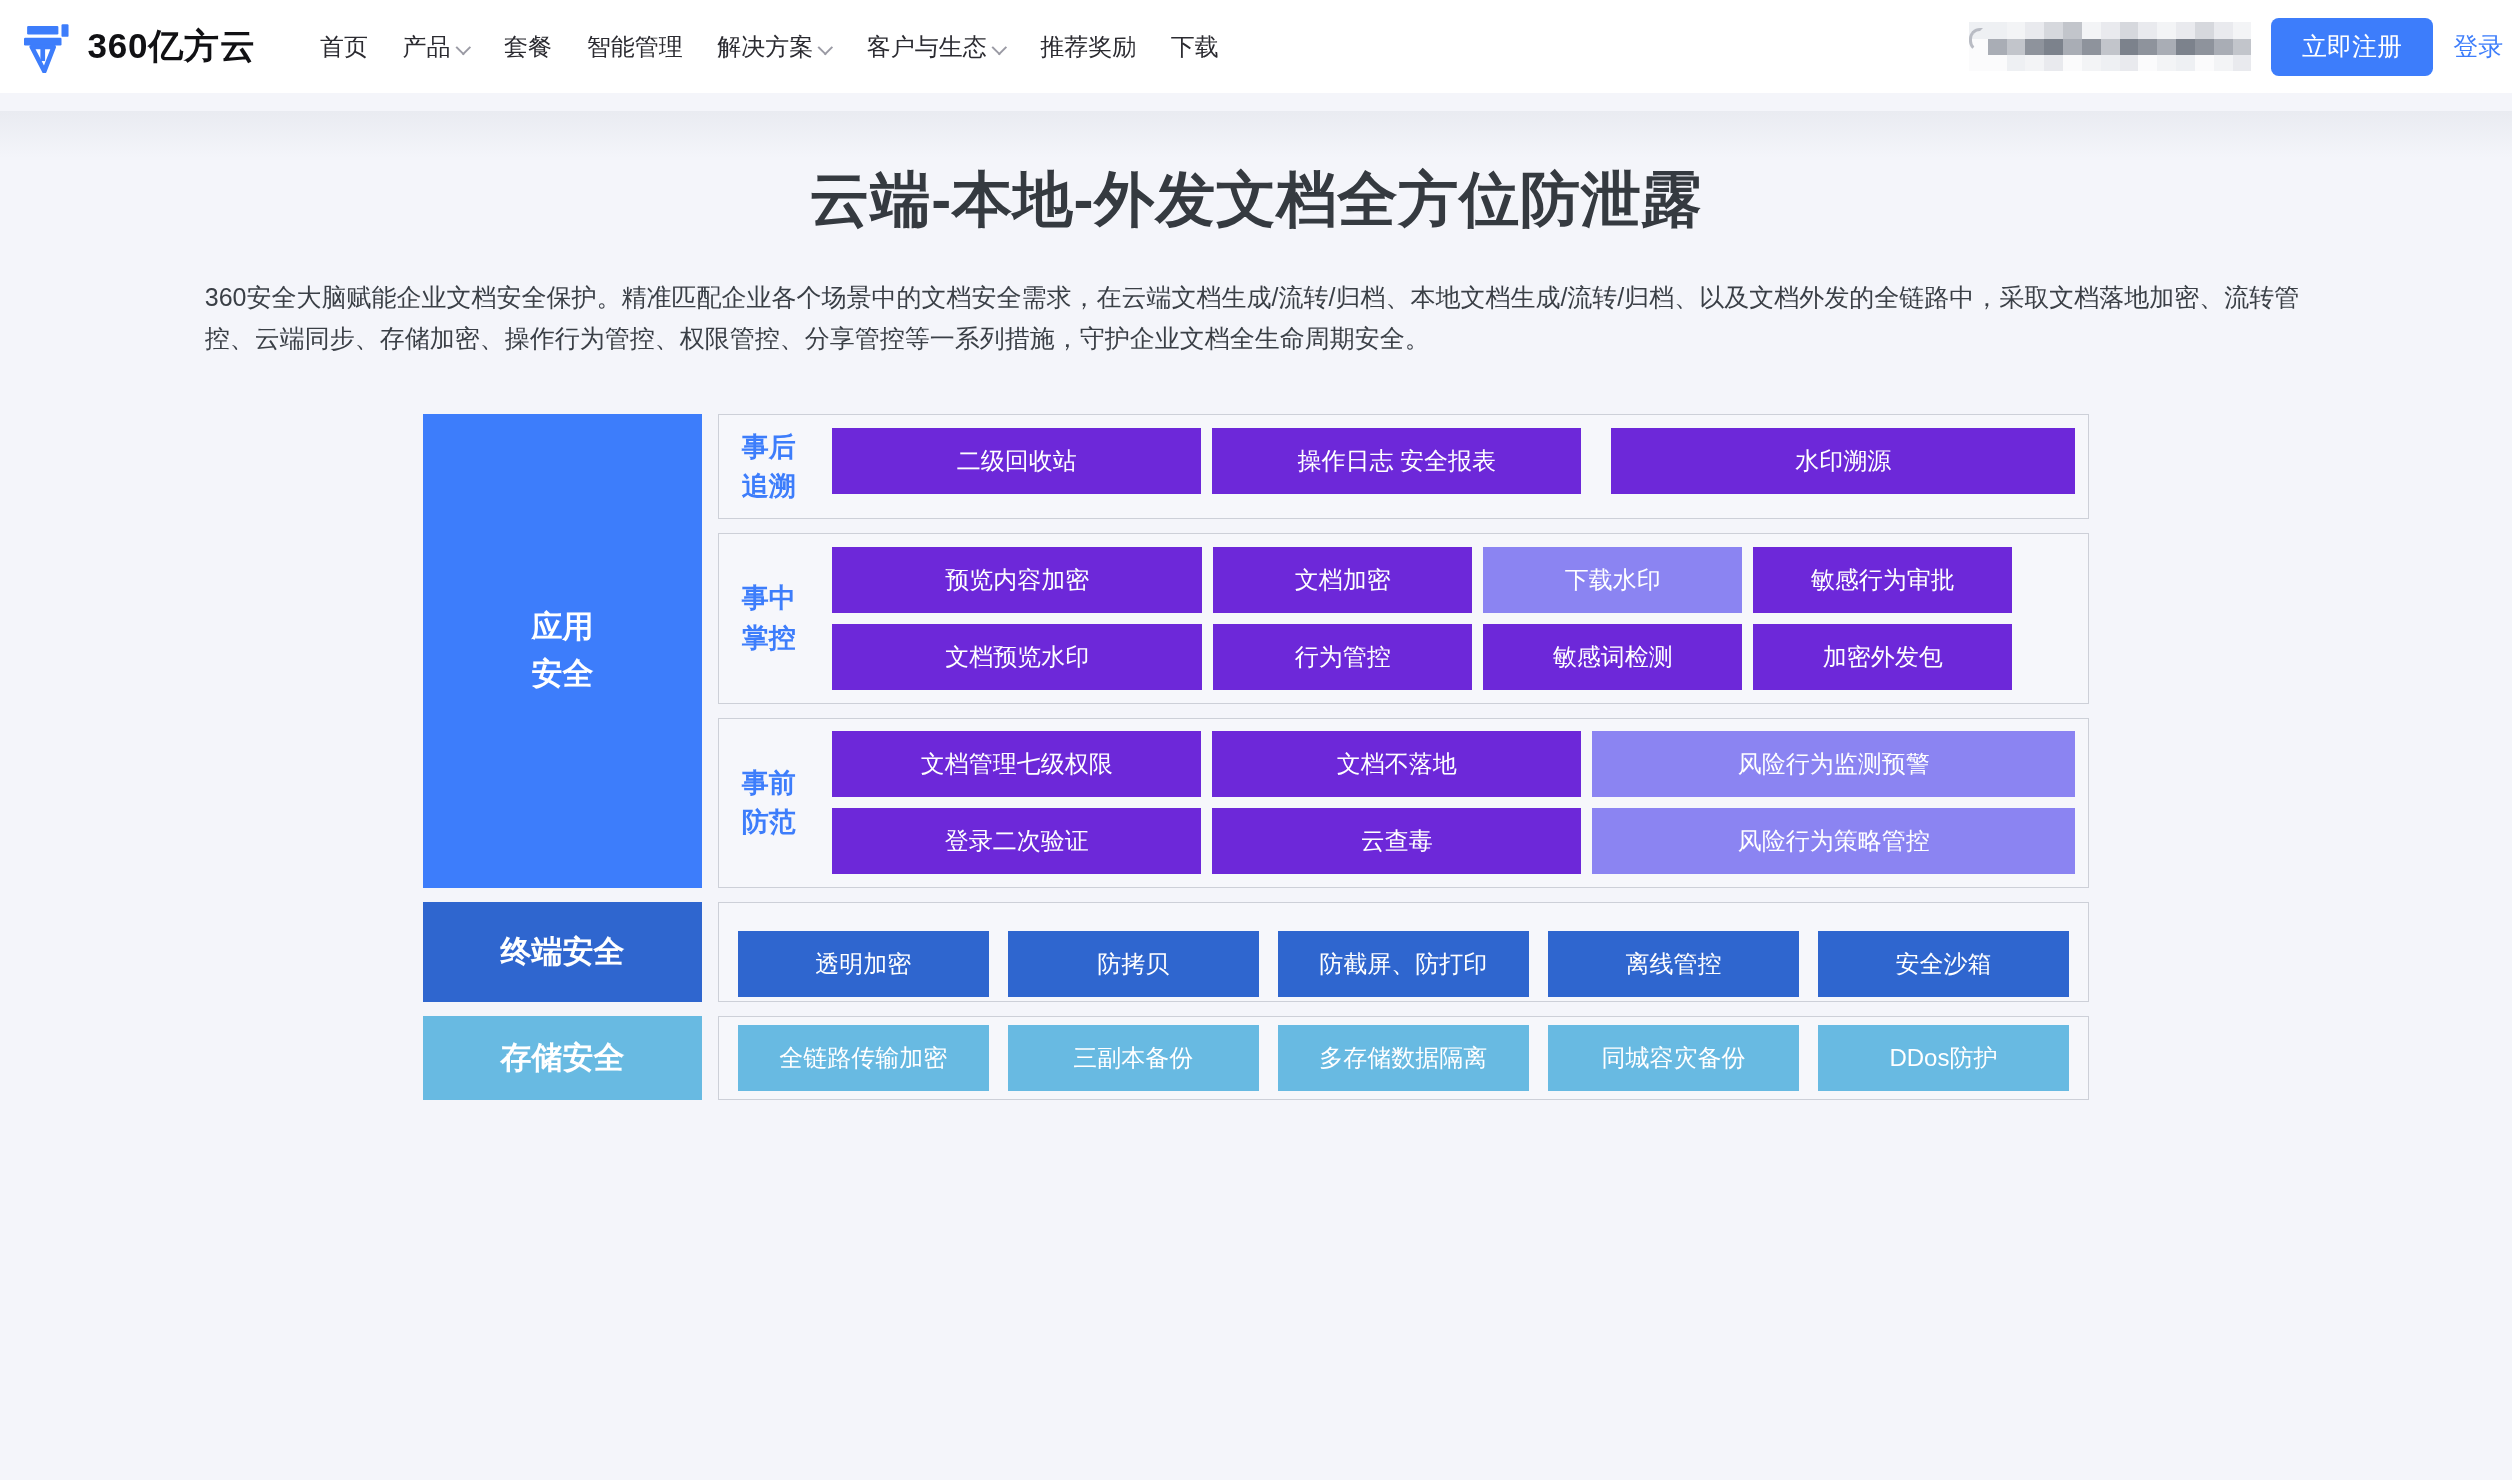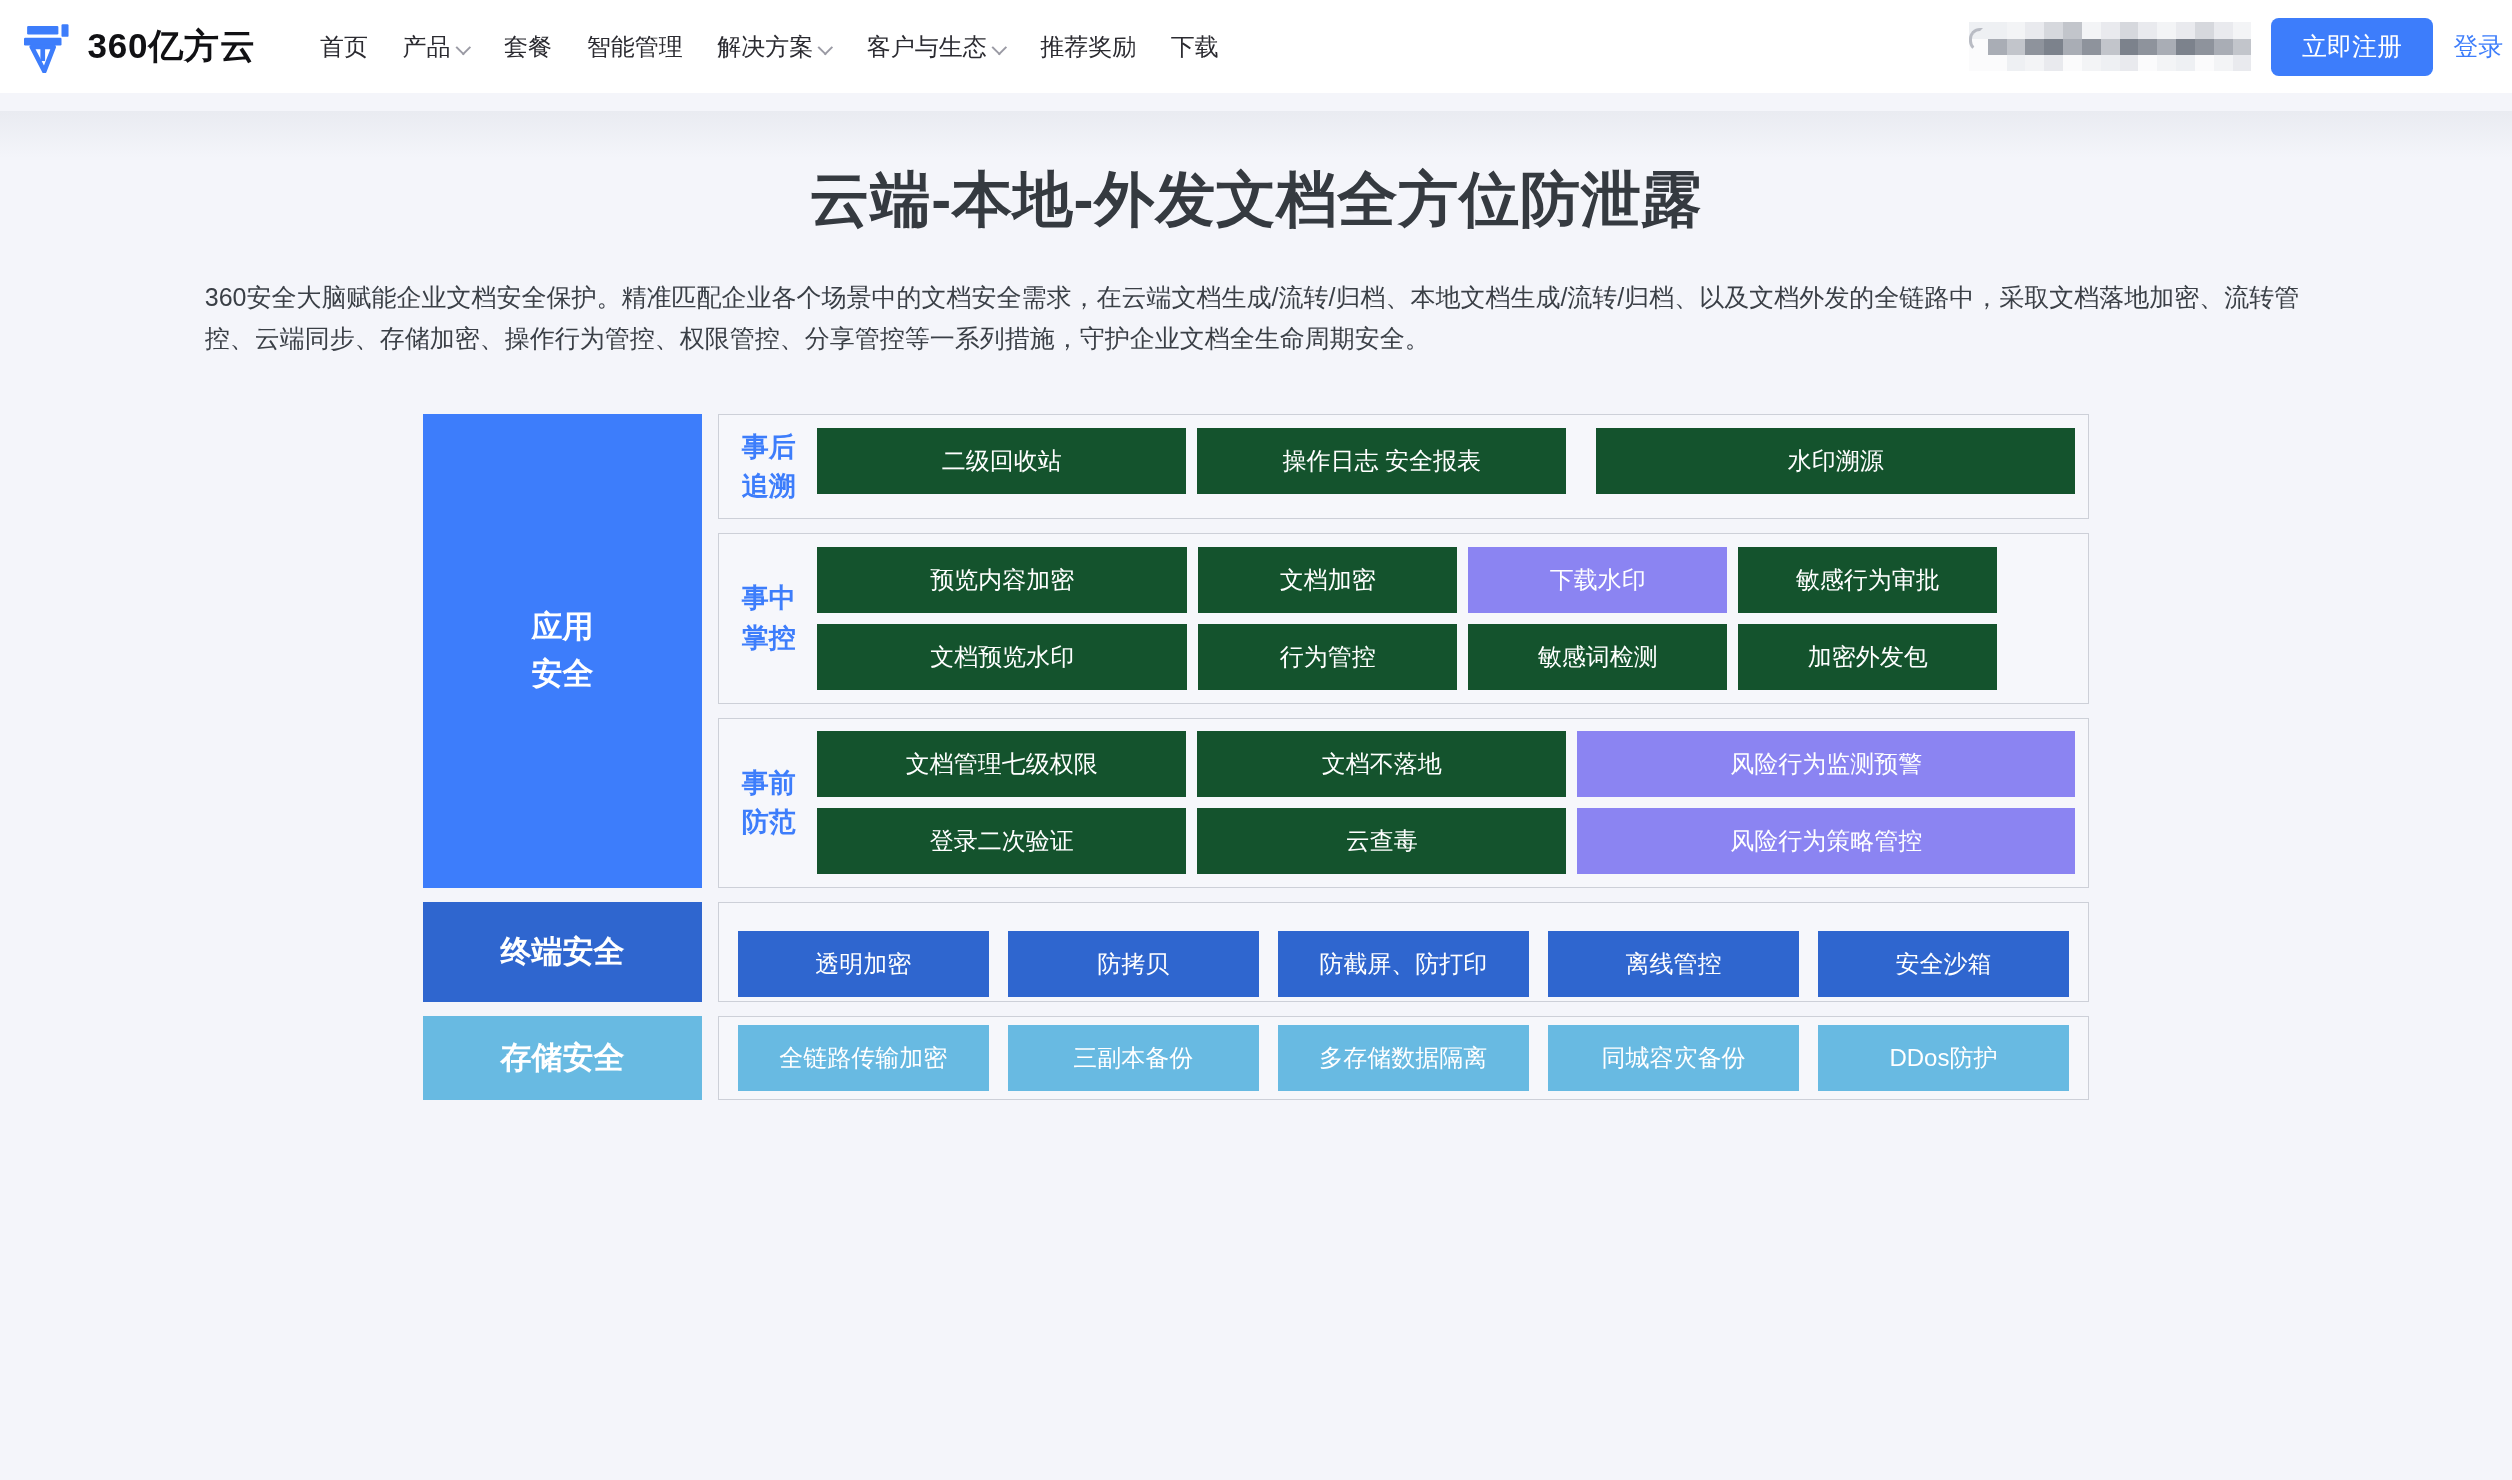--- a/index.html
+++ b/index.html
@@ -202,21 +202,21 @@
     flex-direction: column;
     gap: 14px;
   }
 
   .group {
     border: 1.6px solid #cdd0d8;
     background: #f6f7fb;
     display: flex;
     align-items: stretch;
     padding: 12.6px 12.6px;
-    gap: 11px;
+    gap: 26px;
   }
 
   .group-label {
     flex: 0 0 75px;
     display: flex;
     align-items: center;
     justify-content: center;
     color: #3d7dfb;
     font-size: 27px;
     font-weight: 700;
@@ -242,21 +242,21 @@
     align-items: center;
     justify-content: center;
     color: #ffffff;
     font-size: 24px;
     font-weight: 400;
     white-space: nowrap;
     cursor: pointer;
     text-align: center;
     line-height: 1;
   }
-  .tile.blue    { background: #14532d; }
+  .tile.blue    { background: #6d28d9; }
   .tile.purple  { background: #8b84f2; }
   .tile.dkblue  { background: #2f66cf; margin-top: 24px; }
   .tile.ltblue  { background: #68bae2; }
 
   
   .flat-group {
     border: 1.6px solid #cdd0d8;
     background: #f6f7fb;
     display: flex;
     align-items: center;

